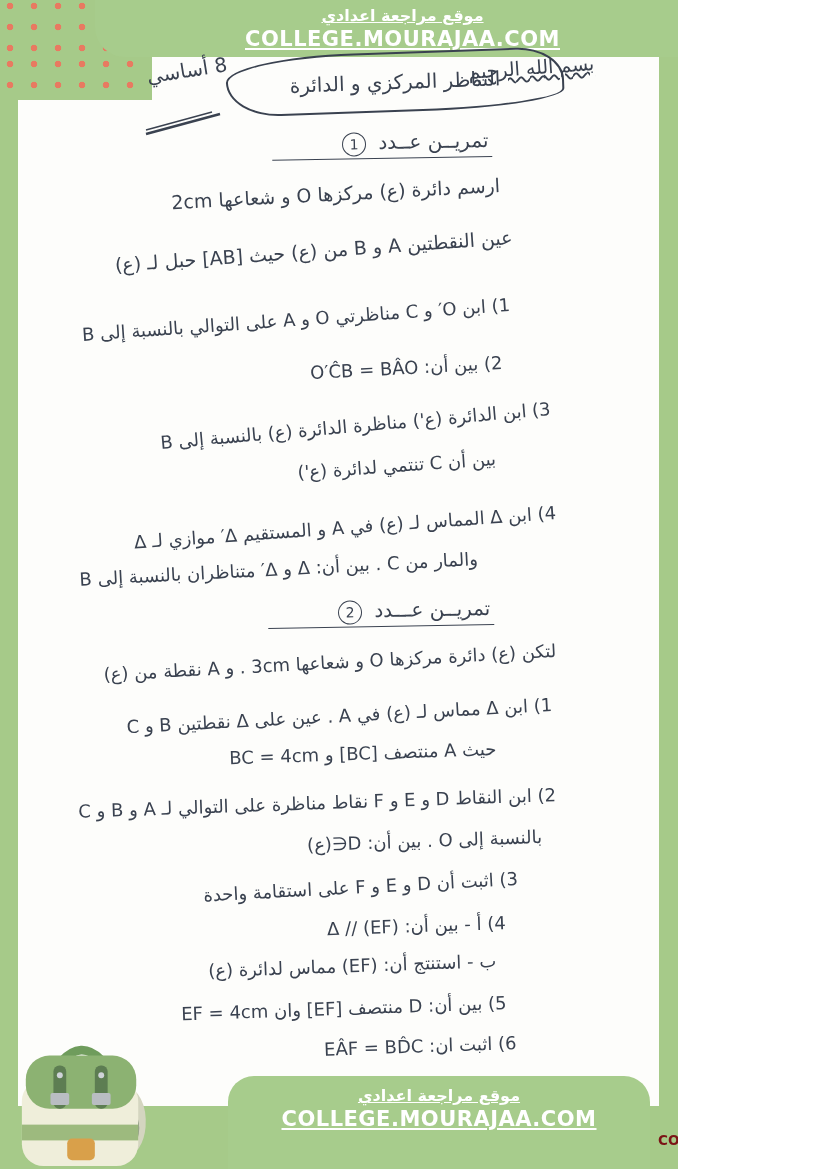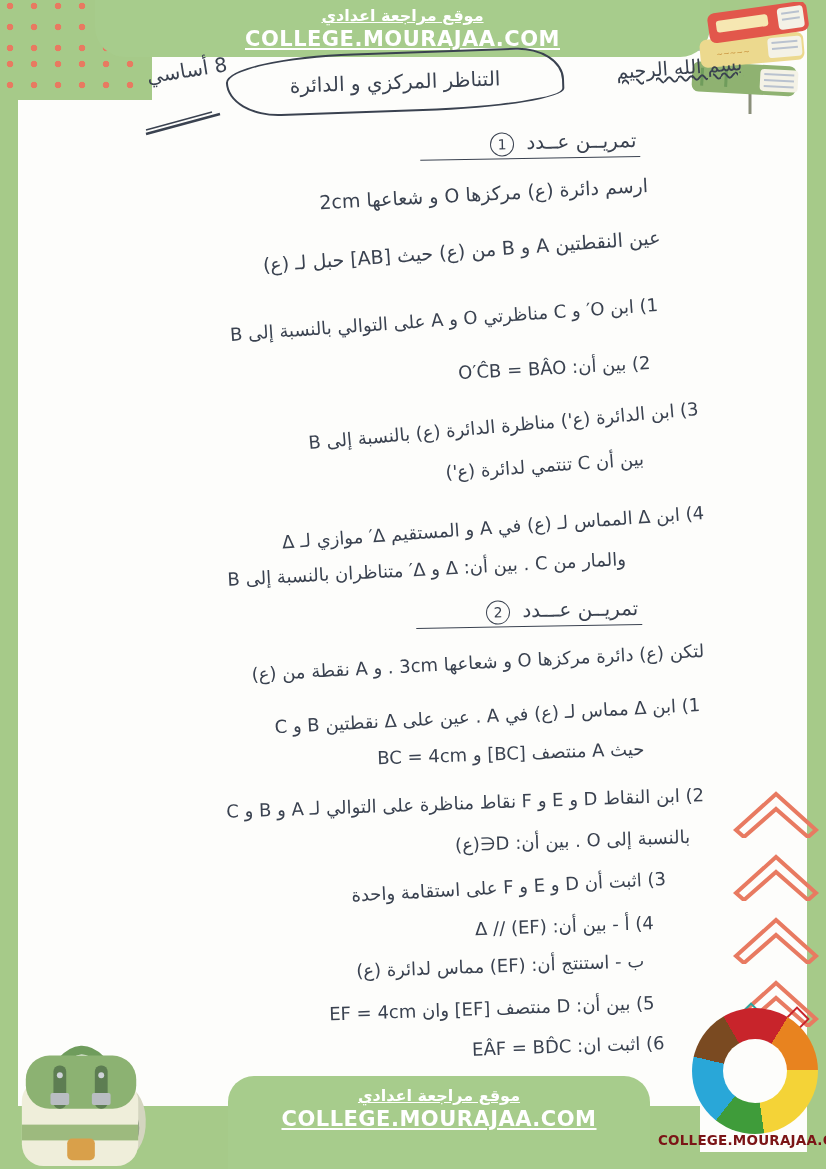--- a/index.html
+++ b/index.html
@@ -1,17 +1,17 @@
 <!DOCTYPE html>
 <html lang="ar"><head>
 <meta charset="utf-8">
 <style>
   html,body{margin:0;padding:0;}
   #page{
-    position:relative; width:826px; height:1169px; overflow:hidden;
+    position:relative; width:678px; height:1169px; overflow:hidden;
     background:#fdfdfb; font-family:"DejaVu Sans",sans-serif;
   }
   
   .frame{position:absolute; background:#a6ca89;}
   .frame-top{left:0;top:0;width:826px;height:18px;}
   .frame-left{left:0;top:0;width:18px;height:1169px;}
   .frame-right{right:0;top:0;width:19px;height:1169px;}
   .frame-bottom{left:0;bottom:0;width:826px;height:17px;}
   .corner-block{position:absolute;left:0;top:0;width:152px;height:100px;background:#a6ca89;}
   .bottom-band{position:absolute;left:0;top:1106px;width:700px;height:63px;background:#a6ca89;}

